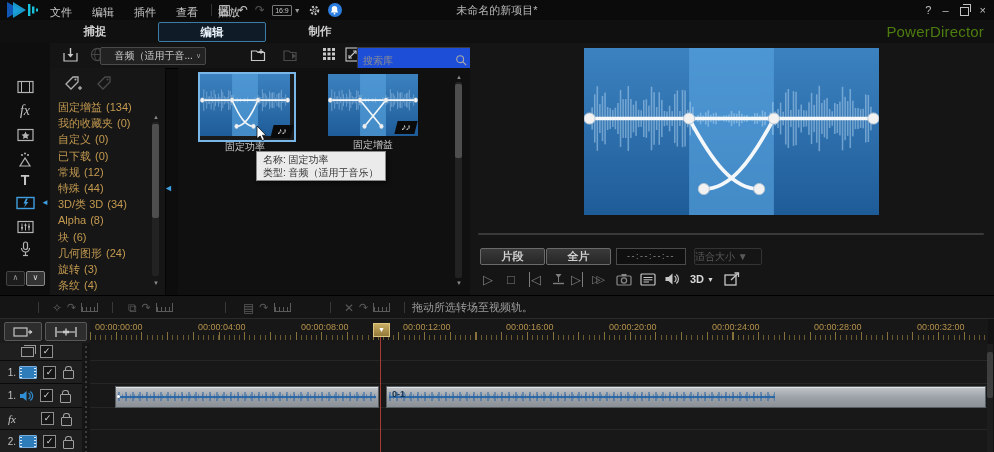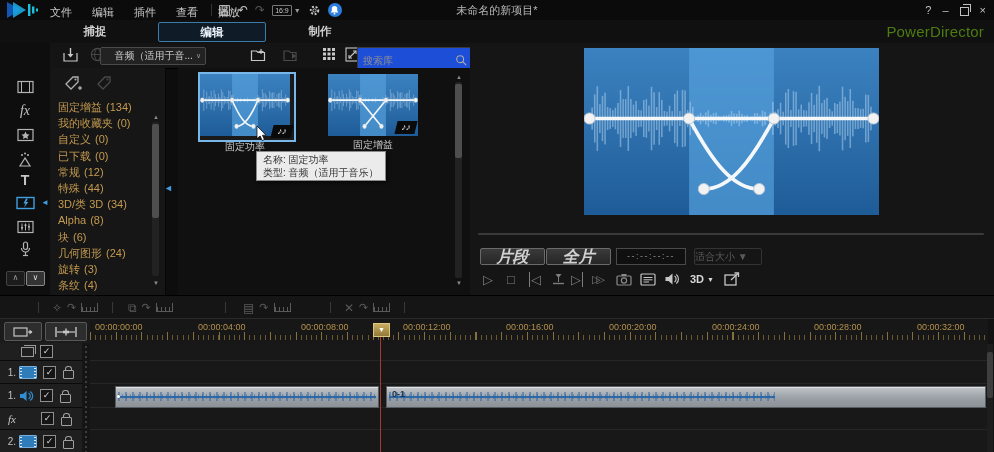--- a/index.html
+++ b/index.html
@@ -71,22 +71,22 @@
   .thumb-label{position:absolute;text-align:center;font-size:10px;color:#c6c6c6;}
   .note-badge{position:absolute;right:2px;bottom:2px;width:20px;height:13px;background:#0a0a0a;transform:skewX(-14deg);
               color:#eee;font-size:9px;line-height:13px;text-align:center;font-style:italic;}
   .tooltip{position:absolute;left:78px;top:83px;background:#ebebeb;border:1px solid #8a8a8a;padding:1px 6px;
            font-size:10px;line-height:13px;color:#333;white-space:nowrap;box-shadow:2px 2px 3px rgba(0,0,0,.5);z-index:9;}
 
   
   .preview{position:absolute;left:470px;top:43px;width:524px;height:252px;background:#151515;}
   .pv-frame{position:absolute;left:114px;top:5px;width:295px;height:167px;}
   .pv-seek{position:absolute;left:8px;top:190px;width:506px;height:2px;background:#3a3a3a;border-radius:1px;}
-  .pv-btn{position:absolute;top:205px;height:15px;line-height:15px;text-align:center;font-size:16px;font-weight:bold;color:#d2d2d2;
-          background:linear-gradient(#3a3a3a,#262626);border:1px solid #6a6a6a;border-radius:2px;font-style:italic;}
+  .pv-btn{position:absolute;top:205px;height:15px;line-height:15px;text-align:center;font-size:11px;font-weight:bold;color:#d2d2d2;
+          background:linear-gradient(#3a3a3a,#262626);border:1px solid #6a6a6a;border-radius:2px;}
   .pv-time{position:absolute;left:146px;top:205px;width:68px;height:15px;line-height:15px;text-align:center;
            background:#101010;border:1px solid #4a4a4a;color:#8f8f8f;font-size:9px;letter-spacing:1.5px;}
   .pv-fit{position:absolute;left:224px;top:205px;width:66px;height:15px;line-height:15px;border:1px solid #333;border-radius:2px;
           color:#5a5a5a;font-size:10px;text-align:left;}
   .transport{position:absolute;left:0;top:225px;width:524px;height:22px;}
   .tp{position:absolute;top:0;height:22px;display:flex;align-items:center;color:#7d7d7d;font-size:13px;}
   .tp.bright{color:#c8c8c8;}
   .tp .pbar-l{border-left:1px solid currentColor;padding-left:1px;}
   .tp .pbar-r{border-right:1px solid currentColor;padding-right:1px;}
   .ff{letter-spacing:-4px;font-size:11px;}
@@ -736,20 +736,21 @@
         <span class="ab-arrow">↷</span>
         <span class="comb"></span>
     </div>
     <div class="ab-sep" style="left:330px"></div>
     <div class="ab-group" style="left:344px">
       <span>✕</span>
         <span class="ab-arrow">↷</span>
         <span class="comb"></span>
     </div>
     <div class="ab-sep" style="left:404px"></div>
+    <span class="ab-hint">拖动所选转场至视频轨。</span>
   </div>
 
   <div class="timeline">
     <div class="tl-corner">
       <span class="tl-btn" style="left:4px;width:36px">
         <svg width="20" height="12" viewBox="0 0 20 12">
             <rect x="1" y="2" width="13" height="8" fill="none" stroke="#c6c6c6" stroke-width="1.2"></rect>
             <line x1="15" y1="6" x2="19" y2="6" stroke="#c6c6c6" stroke-width="1.2"></line>
             <polygon points="16.5,3.5 19.5,6 16.5,8.5" fill="#c6c6c6"></polygon>
           </svg>

